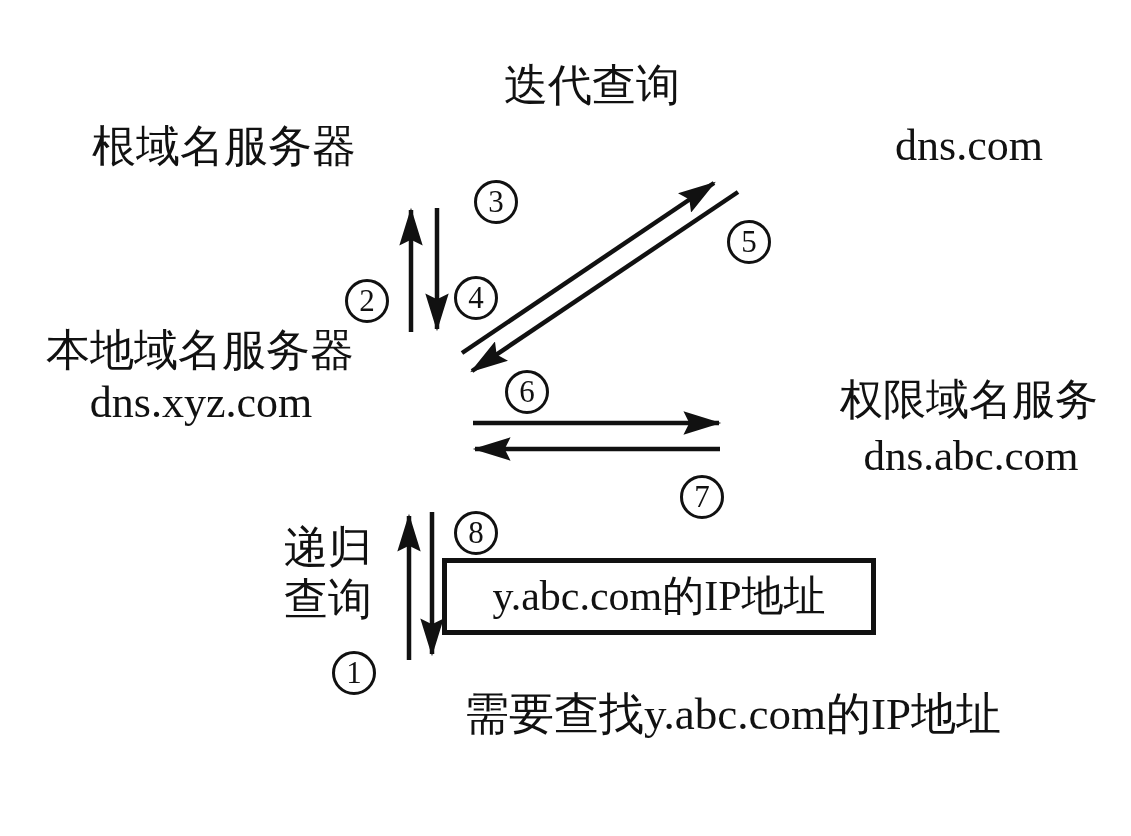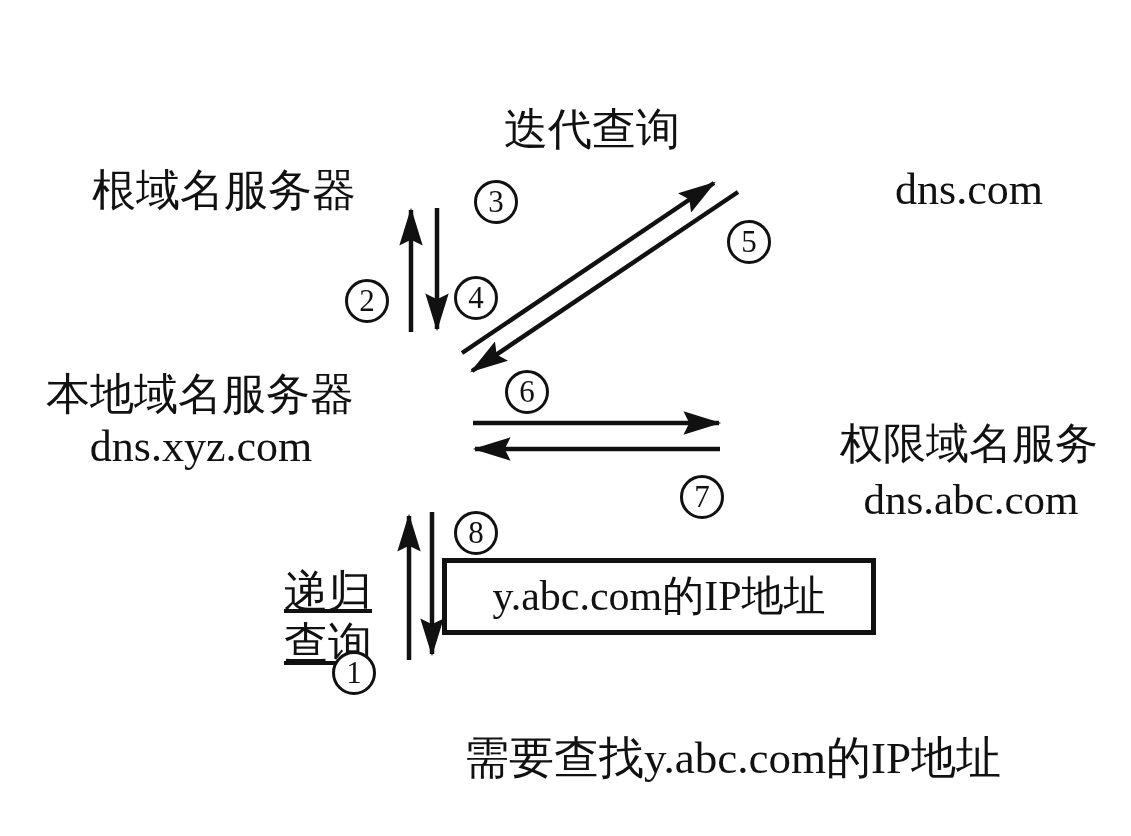--- a/index.html
+++ b/index.html
@@ -1,31 +1,31 @@
 <!DOCTYPE html>
 <html><head>
 <meta charset="utf-8">
 <style>
   html,body{margin:0;padding:0;background:#fff;}
   #canvas{
     position:relative;width:1131px;height:836px;background:#fff;overflow:hidden;
     font-family:"Liberation Serif","DejaVu Serif",serif;color:#111;
   }
   #art{position:absolute;left:0;top:0;width:1131px;height:836px;}
-  .lbl{position:absolute;white-space:nowrap;line-height:44px;font-size:44px;color:#111;margin-top:44px;}
+  .lbl{position:absolute;white-space:nowrap;line-height:44px;font-size:44px;color:#111;}
   .ctr{text-align:center;}
   .lbl-root{left:92px;top:125px;}
   .lbl-iter{left:504px;top:64px;}
   .lbl-tld{left:816px;top:66px;}
   .lbl-tld-dom{left:812px;top:124px;width:314px;}
   .lbl-local{left:46px;top:329px;}
   .lbl-local-dom{left:46px;top:381px;width:310px;}
   .lbl-auth{left:840px;top:378px;font-size:43px;}
   .lbl-auth-dom{left:840px;top:434px;width:262px;font-size:43px;}
-  .lbl-recur{left:270px;top:522px;width:102px;text-align:right;line-height:52px;text-decoration:underline;}
+  .lbl-recur{left:270px;top:522px;width:102px;text-align:right;line-height:52px;}
   .lbl-need{left:464px;top:692px;font-size:45px;line-height:45px;}
   .lbl-client-dom{left:314px;top:771px;font-size:47px;line-height:47px;}
   .ip-box{
     position:absolute;left:442px;top:558px;width:434px;height:77px;box-sizing:border-box;
     border:5px solid #111;text-align:center;font-size:42px;line-height:66px;white-space:nowrap;
   }
   .step{
     position:absolute;width:44px;height:44px;box-sizing:border-box;border:3px solid #111;
     border-radius:50%;text-align:center;font-size:31px;line-height:37px;background:#fff;
   }

